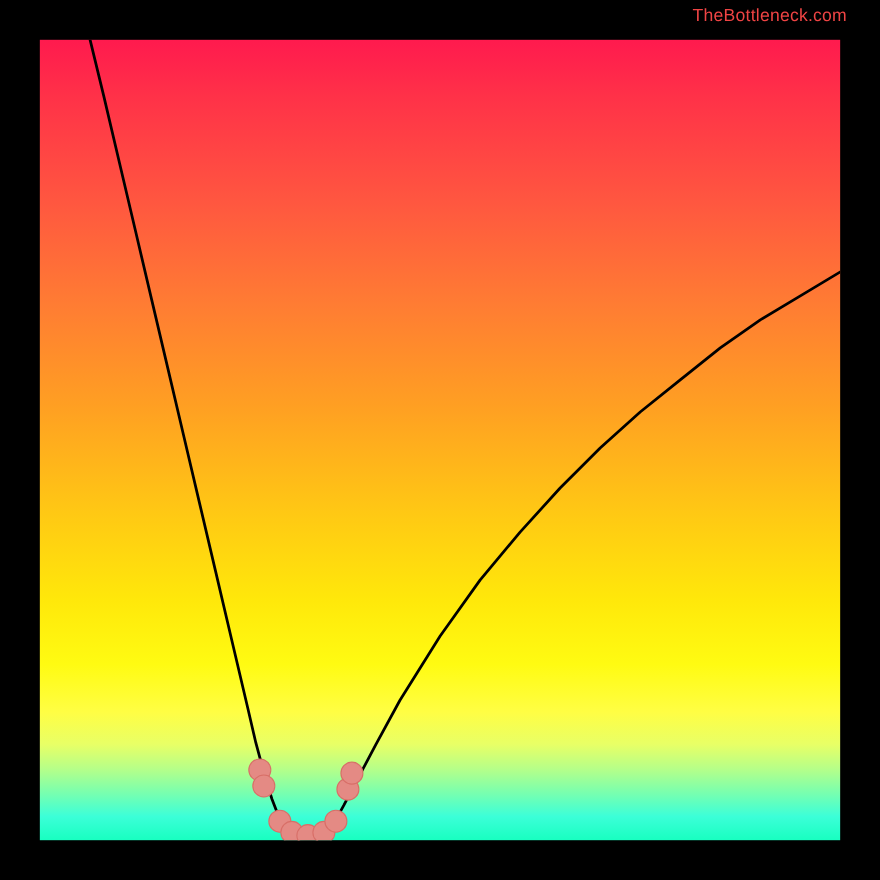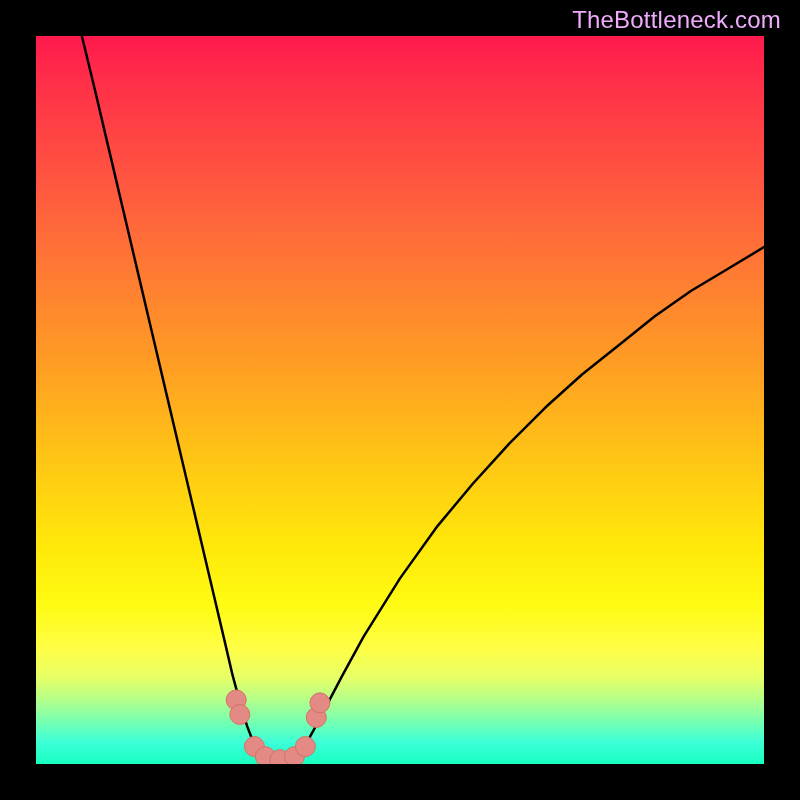--- a/index.html
+++ b/index.html
@@ -49,24 +49,24 @@
   }
   svg.curve {
     position: absolute;
     inset: 0;
     width: 728px;
     height: 728px;
   }
   .watermark {
     position: absolute;
     top: 6px;
-    right: 19px;
+    right: 30px;
     font-family: Arial, Helvetica, sans-serif;
-    font-size: 24px;
-    color: #f0abfc;
+    font-size: 16px;
+    color: #ef4444;
     letter-spacing: 0.2px;
     user-select: none;
   }
 </style>
 </head>
 <body>
 
 <div class="frame">
   <div class="plot-area">
     <div class="gradient"></div>

